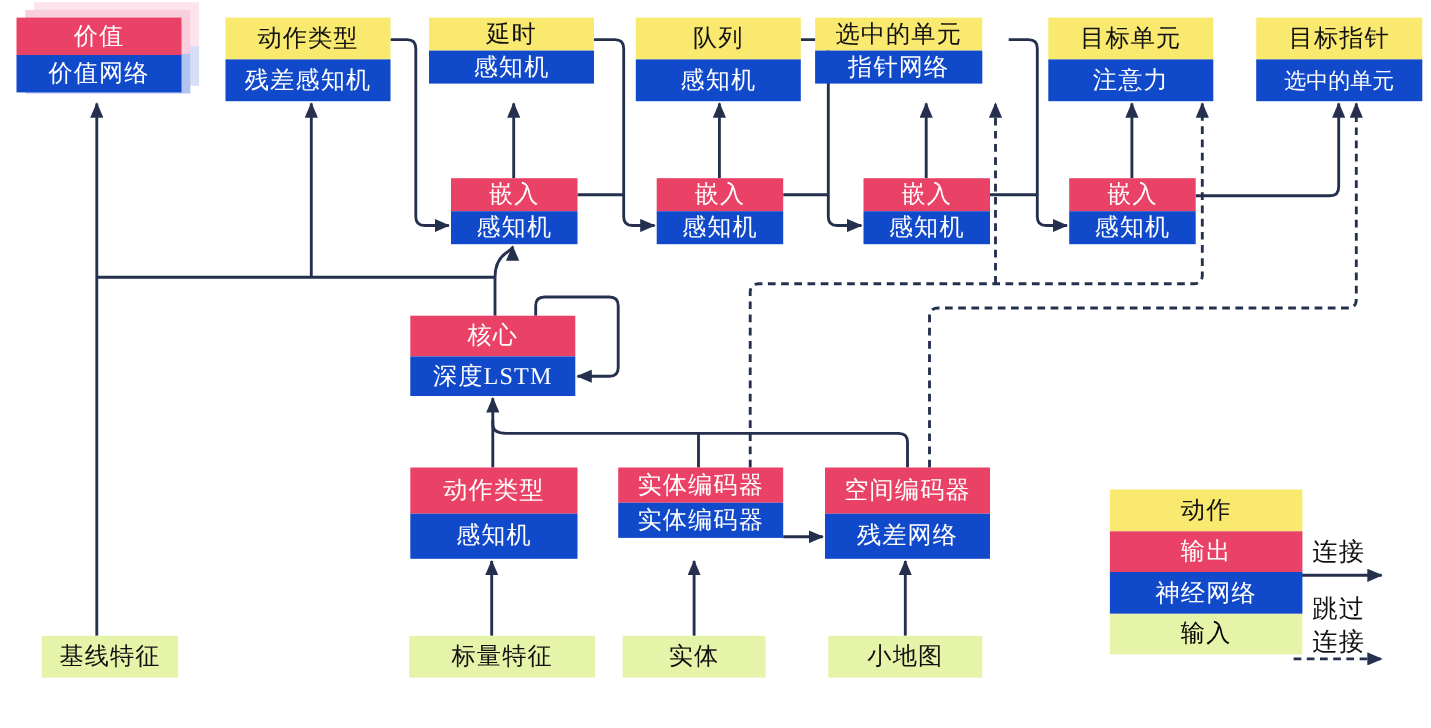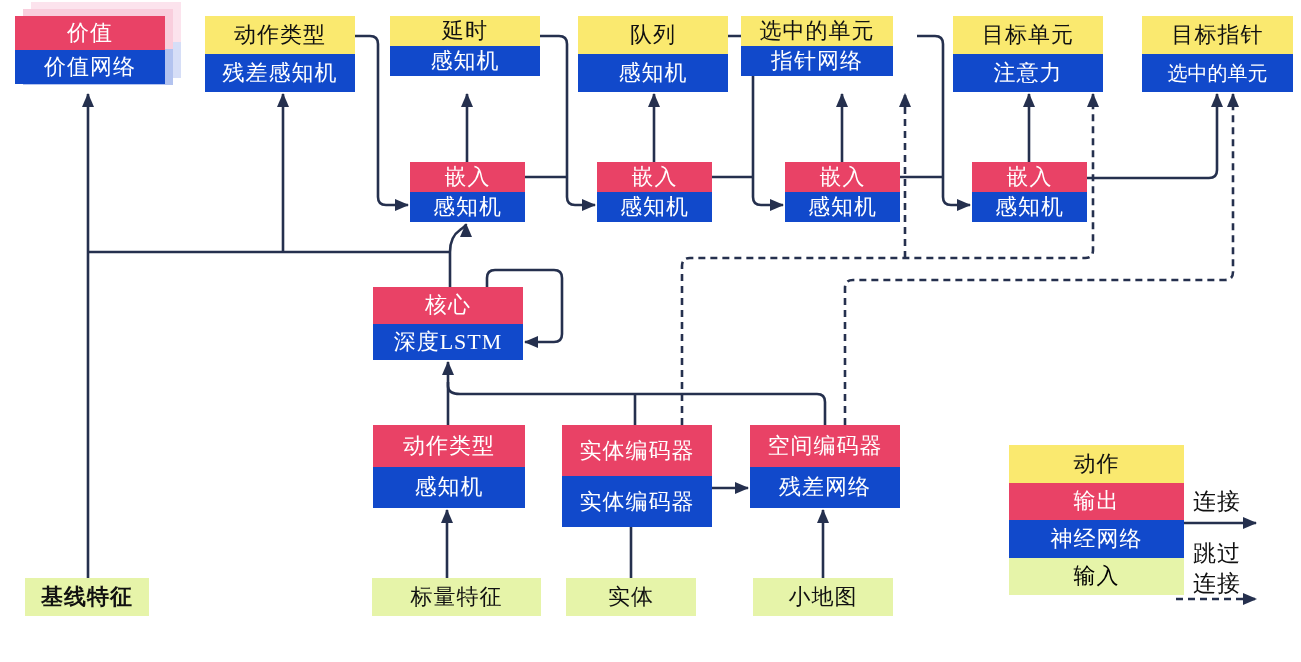--- a/index.html
+++ b/index.html
@@ -147,31 +147,31 @@
         <div class="half bdy">感知机</div>
       </div>
       <div class="node" style="left: 373px; top: 287px; width: 150px; height: 73px;">
         <div class="half hdr-output">核心</div>
         <div class="half bdy">深度LSTM</div>
       </div>
       <div class="node" style="left: 373px; top: 425px; width: 152px; height: 83px;">
         <div class="half hdr-output">动作类型</div>
         <div class="half bdy">感知机</div>
       </div>
-      <div class="node" style="left: 562px; top: 425px; width: 150px; height: 102px;">
+      <div class="node" style="left: 562px; top: 425px; width: 150px; height: 64px;">
         <div class="half hdr-output">实体编码器</div>
         <div class="half bdy">实体编码器</div>
       </div>
       <div class="node" style="left: 750px; top: 425px; width: 150px; height: 83px;">
         <div class="half hdr-output">空间编码器</div>
         <div class="half bdy">残差网络</div>
       </div>
     </div>
   <div id="inputs-root">
-      <div class="input-box" style="left: 25px; top: 578px; width: 124px; height: 38px; font-weight: bold;">基线特征</div>
+      <div class="input-box" style="left: 38px; top: 578px; width: 124px; height: 38px;">基线特征</div>
       <div class="input-box" style="left: 372px; top: 578px; width: 169px; height: 38px;">标量特征</div>
       <div class="input-box" style="left: 566px; top: 578px; width: 130px; height: 38px;">实体</div>
       <div class="input-box" style="left: 753px; top: 578px; width: 140px; height: 38px;">小地图</div>
     </div>
 
   <div id="legend">
     <div class="lrow hdr-action">动作</div>
     <div class="lrow hdr-output">输出</div>
     <div class="lrow bdy">神经网络</div>
     <div class="lrow" style="background:var(--green);">输入</div>

